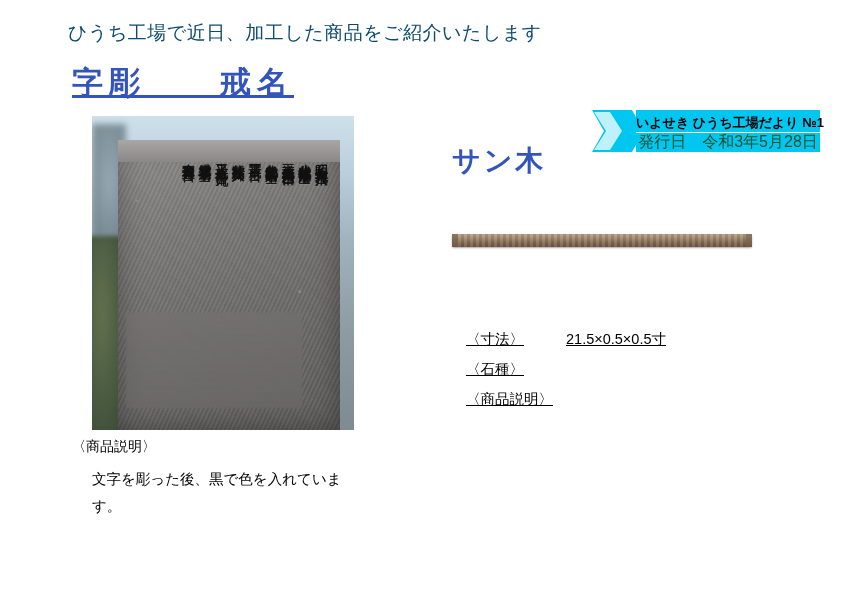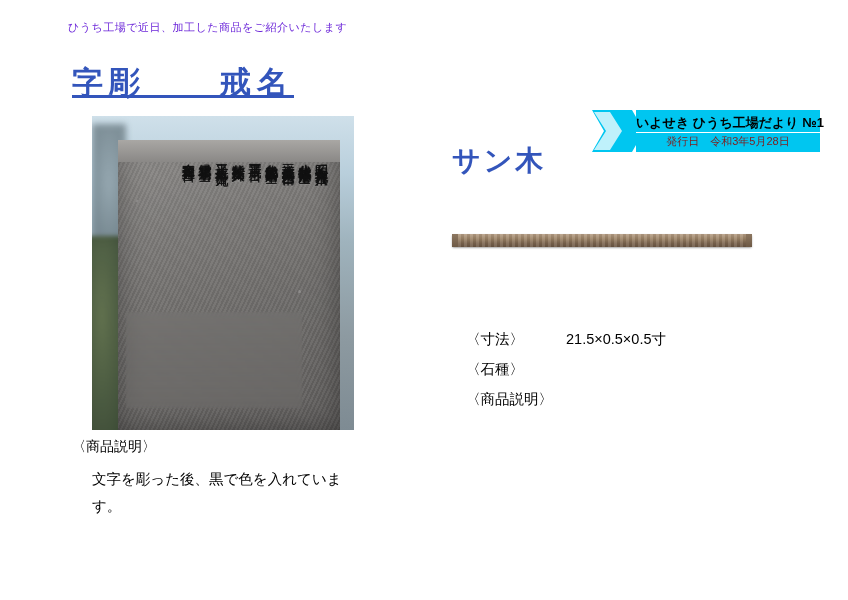--- a/index.html
+++ b/index.html
@@ -15,23 +15,23 @@
     overflow: hidden;
     font-family: "Liberation Sans", sans-serif;
     color: #000000;
   }
 
   
   .header-note {
     position: absolute;
     left: 68px;
     top: 20px;
-    font-size: 11px;
+    font-size: 19px;
     letter-spacing: 0.5px;
-    color: #6d28d9;
+    color: #0c4a6e;
     white-space: nowrap;
   }
 
   
   .banner {
     position: absolute;
     right: 28px;
     top: 62px;
     width: 228px;
     height: 34px;
@@ -59,22 +59,22 @@
   }
   .banner-line1 {
     font-size: 13px;
     font-weight: bold;
     color: #000;
     text-align: center;
     line-height: 19px;
     white-space: nowrap;
   }
   .banner-line2 {
-    font-size: 11px;
-    color: #7f1d1d;
+    font-size: 16px;
+    color: #14532d;
     text-align: center;
     line-height: 17px;
     border-top: 1px solid #ffffff;
     white-space: nowrap;
   }
 
   
   .left-title {
     position: absolute;
     left: 72px;
@@ -224,20 +224,21 @@
     position: absolute;
     left: 466px;
     top: 324px;
     width: 360px;
     font-size: 14.5px;
     line-height: 30px;
   }
   .spec-row {
     display: flex;
     align-items: flex-start;
+    text-decoration: underline;
   }
   .spec-label {
     width: 100px;
     flex: none;
     white-space: nowrap;
   }
   .spec-value {
     flex: 1;
     white-space: nowrap;
   }

